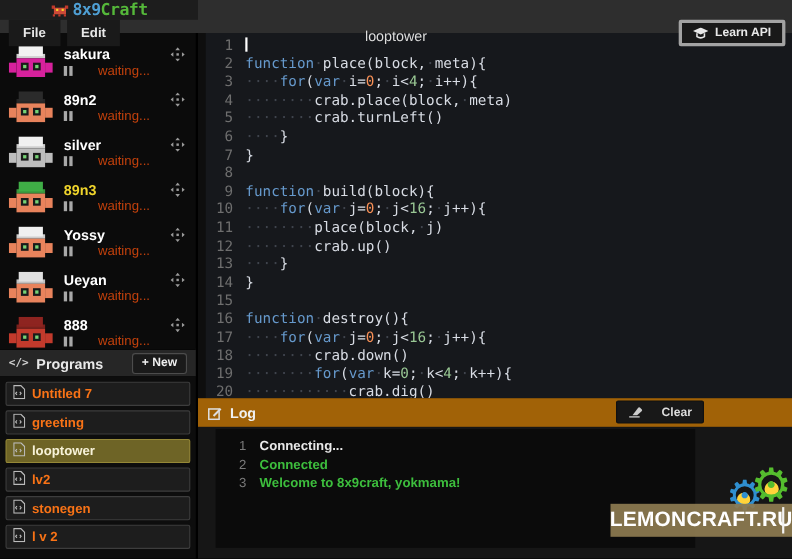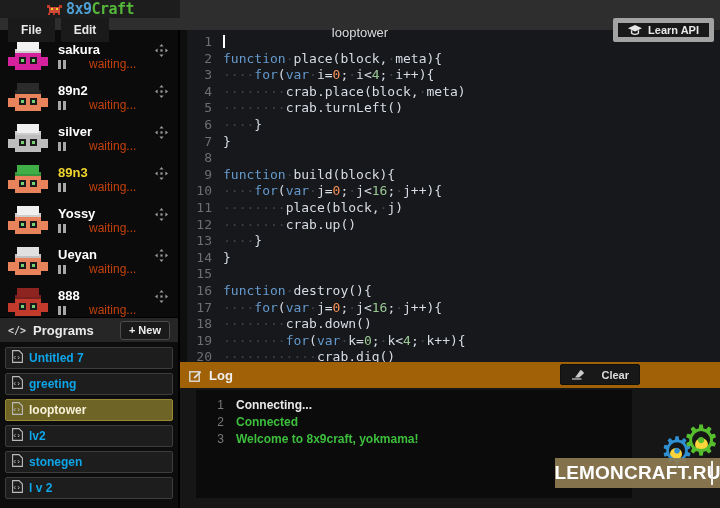--- a/index.html
+++ b/index.html
@@ -12,39 +12,39 @@
   
   .topbar { display:flex; height:30px; background:#2e2e2e;flex-direction:column; }
   .logo { width:180px; background:#1d1d1d; display:flex; align-items:center; justify-content:center; gap:3px; flex-shrink:0; }
   .logo-text { font-family:"DejaVu Sans Mono", monospace; font-weight:bold; font-size:15px; letter-spacing:-0.5px; }
   .brand-blue { color:#4f9fd4; }
   .brand-green { color:#55b83a; }
   .menubar { flex:1; display:flex; align-items:stretch; position:relative; }
   .menu-btn { background:#1a1a1a; border:none; color:#e8e8e8; font-family:inherit; font-weight:bold; font-size:12px; padding:0 13px; margin-right:6px; cursor:pointer; }
   .menu-btn:first-of-type { margin-left:8px; }
   .doc-title { position:absolute; left:0; right:0; top:0; height:30px; line-height:30px; text-align:center; color:#dcdcdc; font-size:13px; pointer-events:none; }
-  .learn-btn { margin-left:auto; align-self:center; margin-right:6px; display:flex; align-items:center; gap:6px; background:#191919; border:5px solid #a3a3a3; border-radius:2px; color:#e8e8e8; font-family:inherit; font-weight:bold; font-size:11px; height:24px; padding:0 10px; cursor:pointer; z-index:2; }
+  .learn-btn { margin-left:auto; align-self:center; margin-right:6px; display:flex; align-items:center; gap:6px; background:#191919; border:3px solid #a3a3a3; border-radius:2px; color:#e8e8e8; font-family:inherit; font-weight:bold; font-size:11px; height:24px; padding:0 10px; cursor:pointer; z-index:2; }
   
   .main { display:flex; height:478px;justify-content:flex-end; }
   .sidebar { width:180px; flex-shrink:0; background:#050505; display:flex; flex-direction:column; border-right:2px solid #000; }
   .players { height:287px; overflow:hidden; background:#0b0b0b; padding:6px 0 0 0; }
   .player { position:relative; height:41px; display:flex; align-items:center; padding:0 8px; cursor:pointer; }
   .avatar { width:40px; height:30px; margin-right:10px; flex-shrink:0; }
   .player-name { font-size:13px; font-weight:bold; color:#ffffff; line-height:15px; }
   .player-name.sel { color:#f0d52c; }
   .player-status { display:flex; align-items:center; gap:23px; color:#c2410c; font-size:12px; line-height:14px; }
   .pause-icon { display:inline-flex; gap:2px; }
   .pause-icon i { display:block; width:3px; height:9px; background:#a8a8a8; }
   .move-icon { position:absolute; right:10px; top:7px; }
   
   .programs-header { height:25px; background:#262626; border-top:1px solid #000; display:flex; align-items:center; gap:7px; padding:0 8px; color:#e9e9e9; font-weight:bold; font-size:13px; flex-shrink:0; }
   .code-glyph { font-family:"DejaVu Sans Mono", monospace; font-size:10px; color:#cfcfcf; font-weight:bold; }
   .new-btn { margin-left:auto; background:#1a1a1a; border:1px solid #4c4c4c; border-radius:3px; color:#eeeeee; font-family:inherit; font-weight:bold; font-size:11px; height:19px; padding:0 8px; cursor:pointer; }
   .programs-list { flex:1; background:#0d0d0d; padding:5px 5px 0 5px; overflow:hidden; }
-  .program-item { height:22px; background:#1d1d1d; border:1px solid #3d3d3d; border-radius:2px; margin-bottom:4px; display:flex; align-items:center; gap:6px; padding:0 6px; color:#0ea5e9; font-weight:bold; font-size:12px; cursor:pointer; }
+  .program-item { height:22px; background:#1d1d1d; border:1px solid #3d3d3d; border-radius:2px; margin-bottom:4px; display:flex; align-items:center; gap:6px; padding:0 6px; color:#f97316; font-weight:bold; font-size:12px; cursor:pointer; }
   .program-item.sel { background:#6e6426; border-color:#958837; color:#f7f2d8; }
   
   .content { flex:1; display:flex; flex-direction:column; min-width:0; }
   .editor { height:332px; background:#16181c; border-left:7px solid #0e0e0e; padding-top:4px; overflow:hidden; font-family:"DejaVu Sans Mono", monospace; font-size:13px; }
   .code-line { display:flex; height:16.6px; line-height:16.6px; white-space:pre; }
   .ln { width:36px; flex-shrink:0; text-align:right; padding-right:11px; color:#6e6e6e; }
   .k { color:#6699cc; } .t { color:#d8dce4; } .g { color:#99c794; } .o { color:#f99157; } .s { color:#3f444d; }
   .cursor { display:inline-block; width:2px; height:13px; background:#ffffff; vertical-align:-2px; }
   
   .log { flex:1; display:flex; flex-direction:column; background:#161616; position:relative; }

